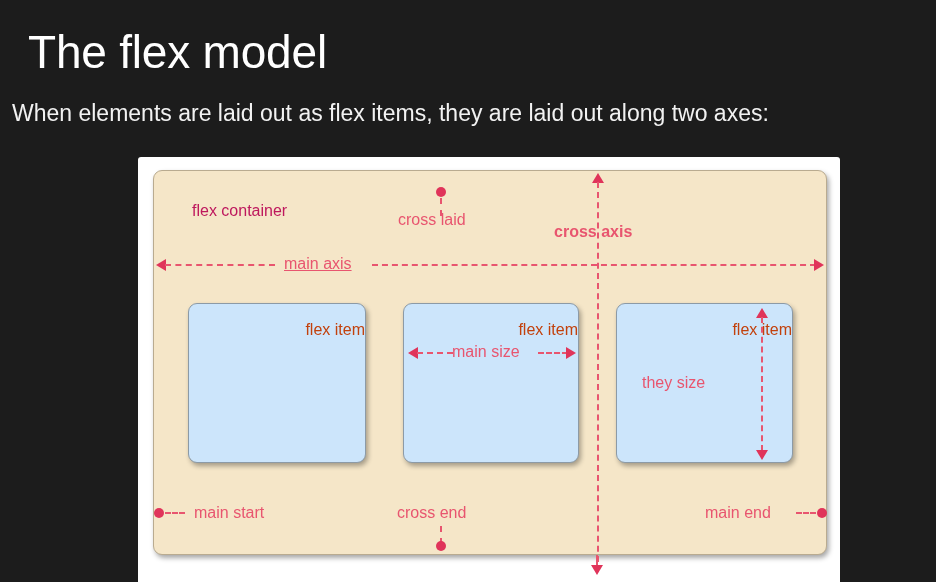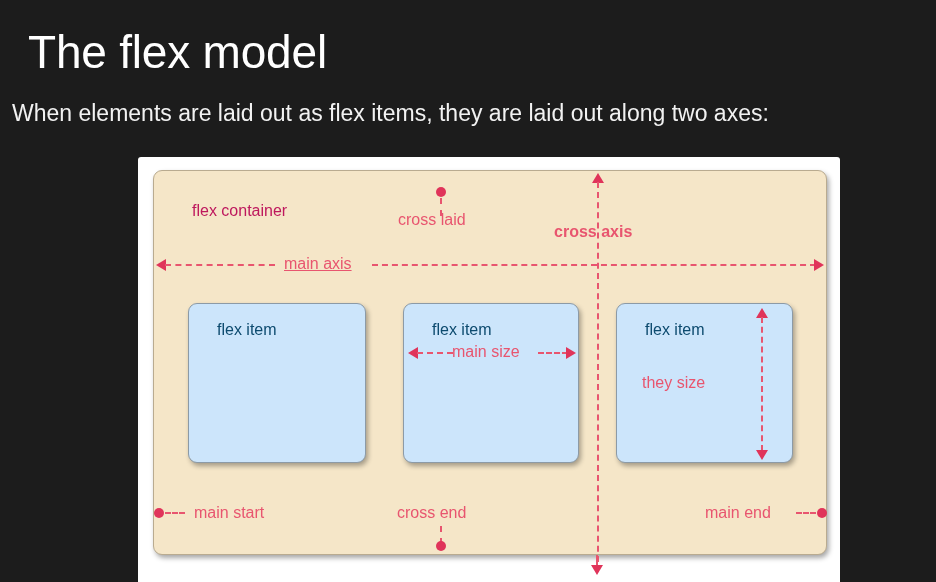--- a/index.html
+++ b/index.html
@@ -74,24 +74,23 @@
     box-shadow: 2px 3px 5px rgba(0,0,0,0.33);
   }
   .item-1 { left: 34px;  width: 178px; }
   .item-2 { left: 249px; width: 176px; }
   .item-3 { left: 462px; width: 177px; }
 
   .item-label {
     position: absolute;
     top: 17px;
     width: 100%;
-    text-align: left;
+    text-align: right;
     font-size: 16px;
-    color: #0c4a6e;
-    margin-left: 28px;
+    color: #c2410c;
   }
 
   
   .ann-text {
     position: absolute;
     font-size: 16px;
     color: #e8556f;
     white-space: nowrap;
   }
   .hline {

